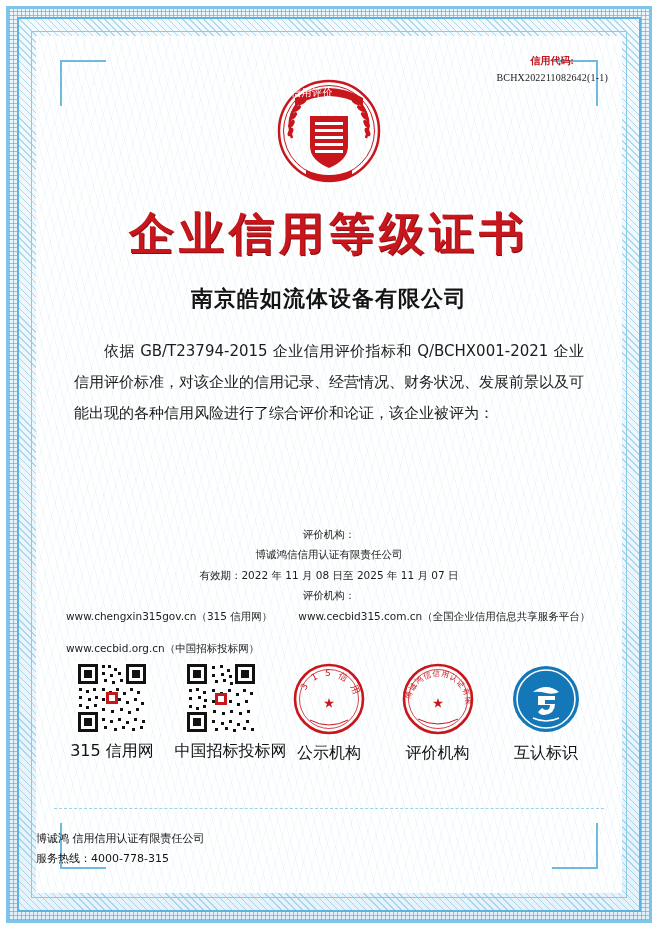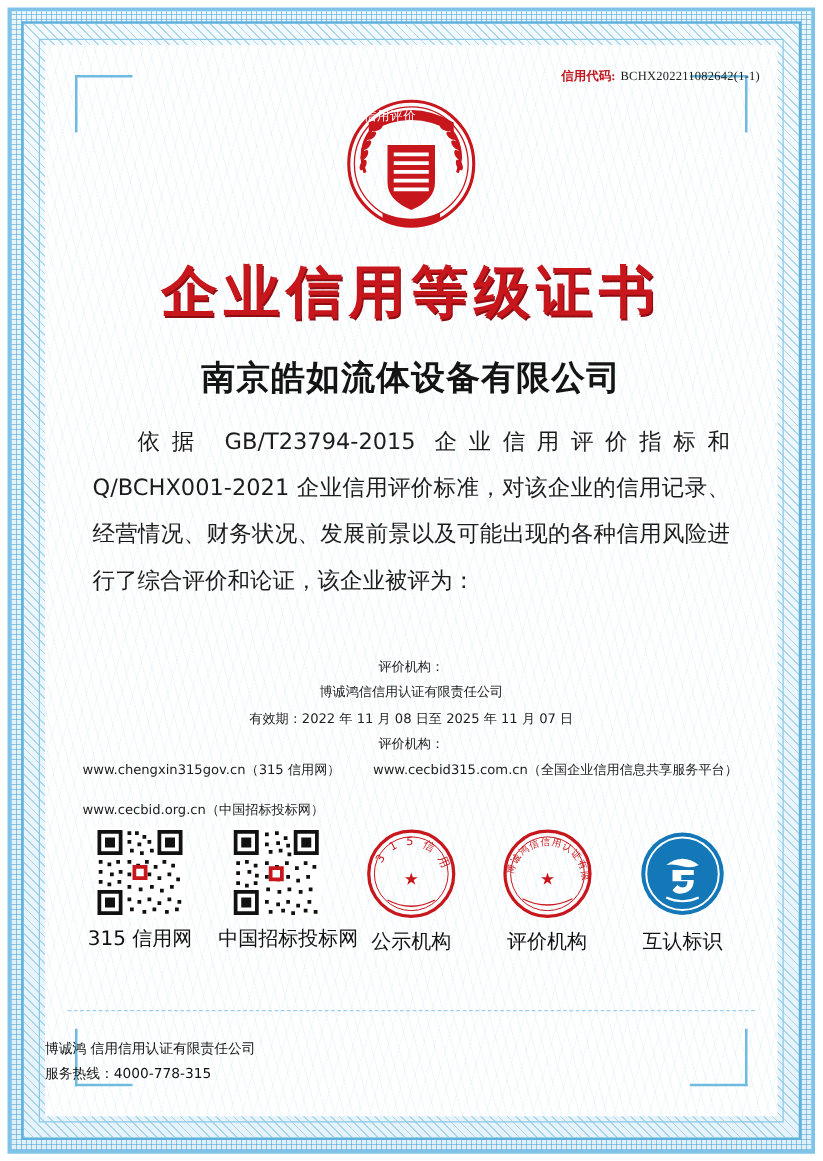--- a/index.html
+++ b/index.html
@@ -111,20 +111,21 @@
     position: absolute;
     right: 14px;
     top: 18px;
     font-family: "Liberation Serif", serif;
     font-size: 10px;
     color: #1a1a1a;
     display: flex;
     align-items: center;
     gap: 4px;
     white-space: nowrap;
+    flex-direction: column;
   }
   .code-label {
     color: #c0161d;
     font-weight: bold;
     font-size: 10px;
   }
   .code-value {
     font-weight: normal;
     letter-spacing: 0.2px;
   }
@@ -156,34 +157,34 @@
     letter-spacing: 5px;
     color: #c8161d;
     text-shadow: 1px 1px 0 #8d0d12;
   }
   .company-name {
     position: absolute;
     top: 248px;
     left: 0; right: 0;
     text-align: center;
     font-family: "DejaVu Sans", sans-serif;
-    font-size: 27px;
+    font-size: 22px;
     font-weight: bold;
     letter-spacing: 1px;
     color: #141414;
   }
 
   
   .body-text {
     position: absolute;
     top: 300px;
     left: 38px;
     right: 38px;
     font-family: "DejaVu Sans", sans-serif;
-    font-size: 18px;
+    font-size: 15px;
     line-height: 2.05;
     color: #1c1c1c;
     text-align: justify;
     text-indent: 2em;
   }
 
   
   .grade {
     position: absolute;
     top: 400px;

